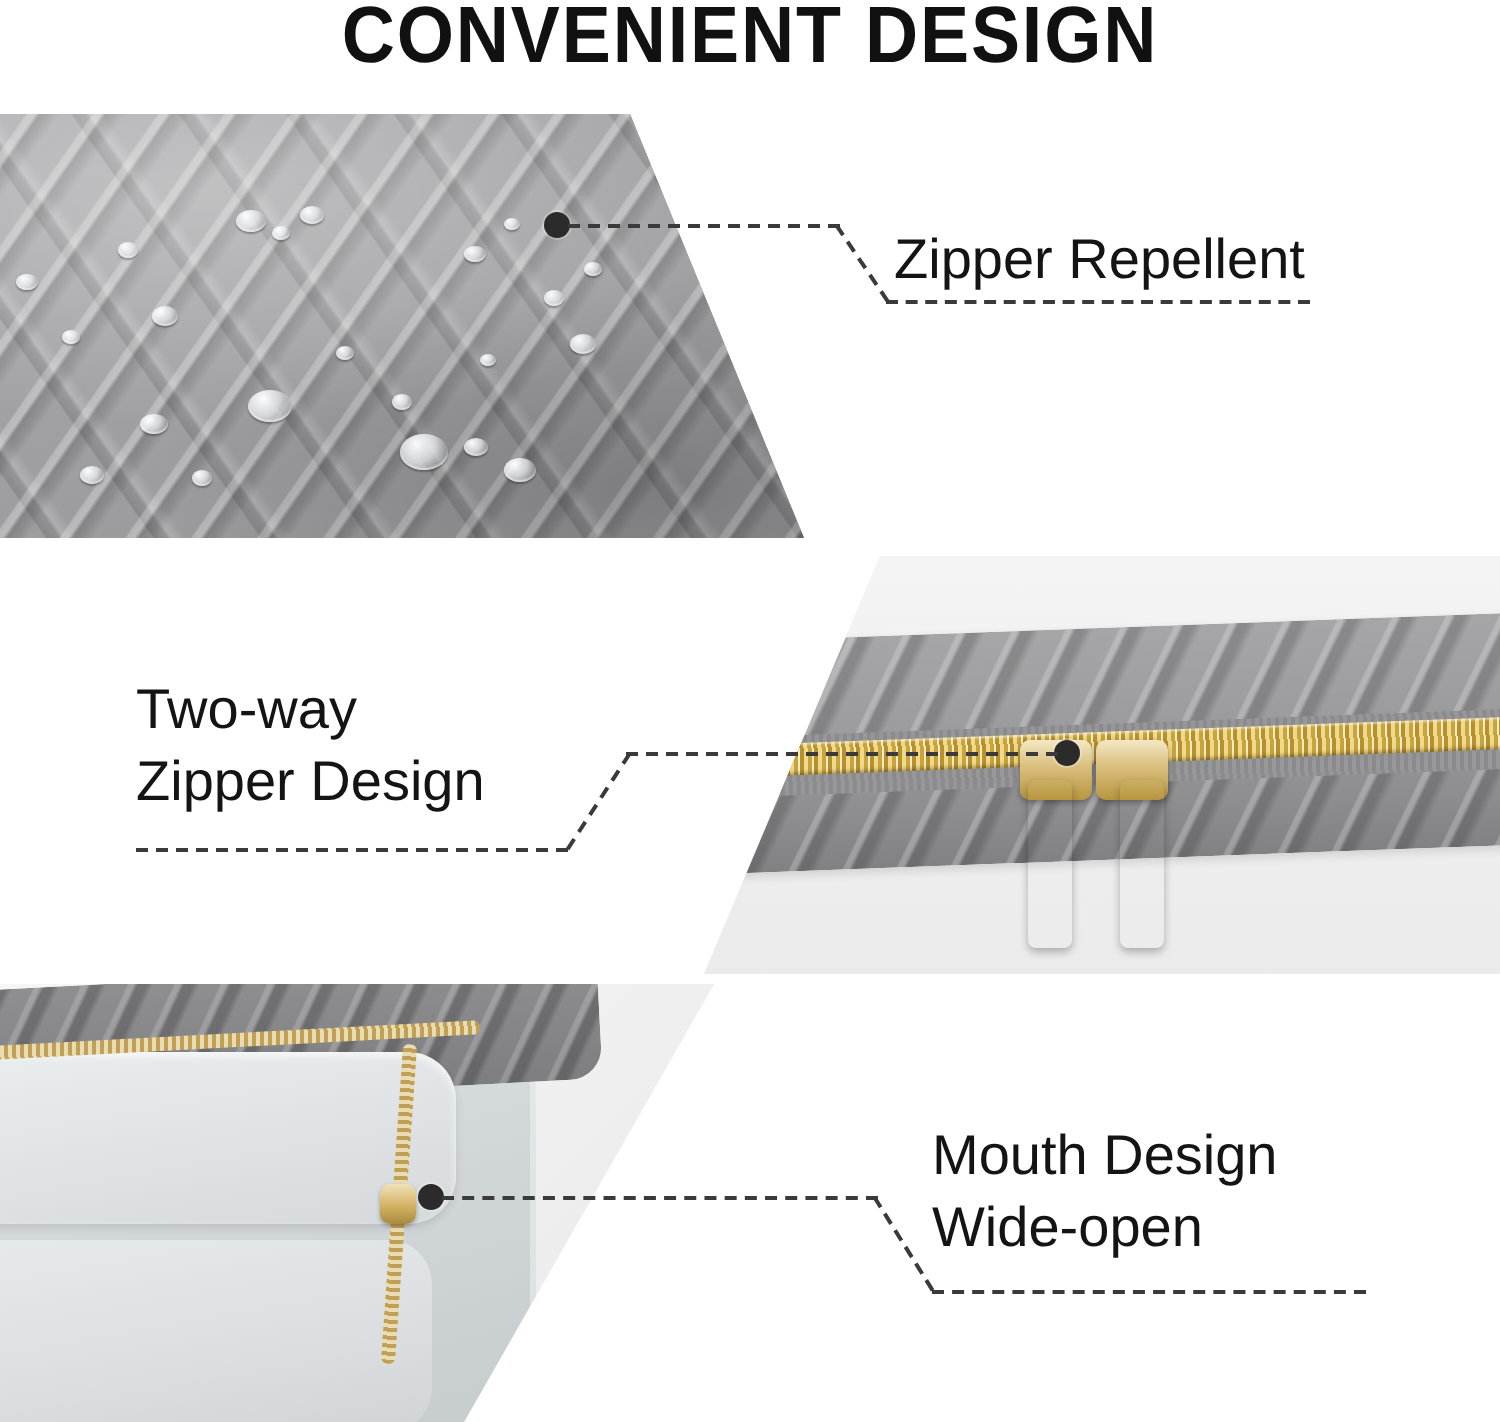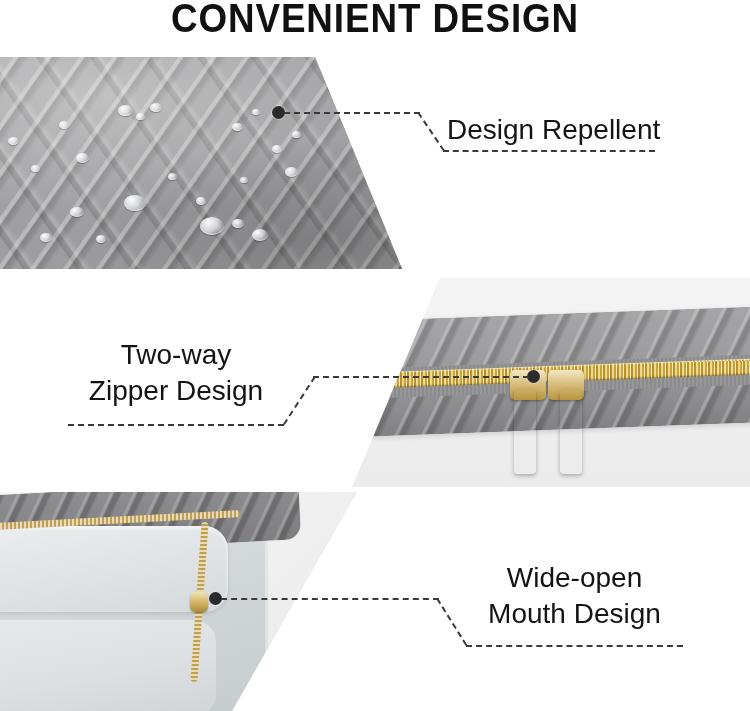--- a/index.html
+++ b/index.html
@@ -148,21 +148,21 @@
 
   
   .dot{position:absolute;width:13px;height:13px;border-radius:50%;
        background:#2b2b2b;box-shadow:0 0 0 1px rgba(255,255,255,.25);}
   .lead{position:absolute;height:0;border-top:2px dashed #3a3a3a;}
   .lead-d{position:absolute;height:0;border-top:2px dashed #3a3a3a;transform-origin:0 0;}
 
   
   .callout{position:absolute;color:#141414;font-size:28px;line-height:36px;
            white-space:nowrap;font-weight:400;}
-  .callout.c2{text-align:center;}
+  .callout.c2{}
 </style>
 </head>
 <body>
 
 <div class="stage">
 
   <div class="title">CONVENIENT DESIGN</div>
 
   <div class="panel" id="panel-water">
     <div class="weave"></div>
@@ -189,21 +189,21 @@
     <div class="drop" style="left:40px;top:176px;width:12px;height:9px;"></div>
     <div class="drop" style="left:168px;top:116px;width:9px;height:7px;"></div>
     <div class="drop" style="left:240px;top:120px;width:8px;height:6px;"></div>
   </div>
 
   <div class="dot" style="left:272px;top:106px;"></div>
   <div class="lead" style="left:284px;top:112px;width:136px;"></div>
   <div class="lead-d" style="left:419px;top:112px;width:46px;transform:rotate(56deg);"></div>
   <div class="lead" style="left:443px;top:150px;width:212px;"></div>
   <div class="callout" style="left:447px;top:112px;">
-    <div>Design Repellent</div>
+    <div>Zipper Repellent</div>
   </div>
 
   <div class="panel" id="panel-zipper">
     <div class="zip-bg"></div>
     <div class="sleeve"></div>
     <div class="zip-tape"></div>
     <div class="zip-teeth"></div>
     <div class="slider" style="left:158px;"></div>
     <div class="slider" style="left:196px;"></div>
     <div class="pull" style="left:162px;"></div>
@@ -228,17 +228,17 @@
     <div class="mzip"></div>
     <div class="mzip-r"></div>
     <div class="mslider"></div>
   </div>
 
   <div class="dot" style="left:209px;top:592px;"></div>
   <div class="lead" style="left:221px;top:598px;width:218px;"></div>
   <div class="lead-d" style="left:438px;top:598px;width:55px;transform:rotate(58deg);"></div>
   <div class="lead" style="left:466px;top:645px;width:217px;"></div>
   <div class="callout c2" style="left:466px;top:560px;width:217px;">
+    <div>Mouth Design</div>
     <div>Wide-open</div>
-    <div>Mouth Design</div>
   </div>
 
 </div>
 
 </body></html>

